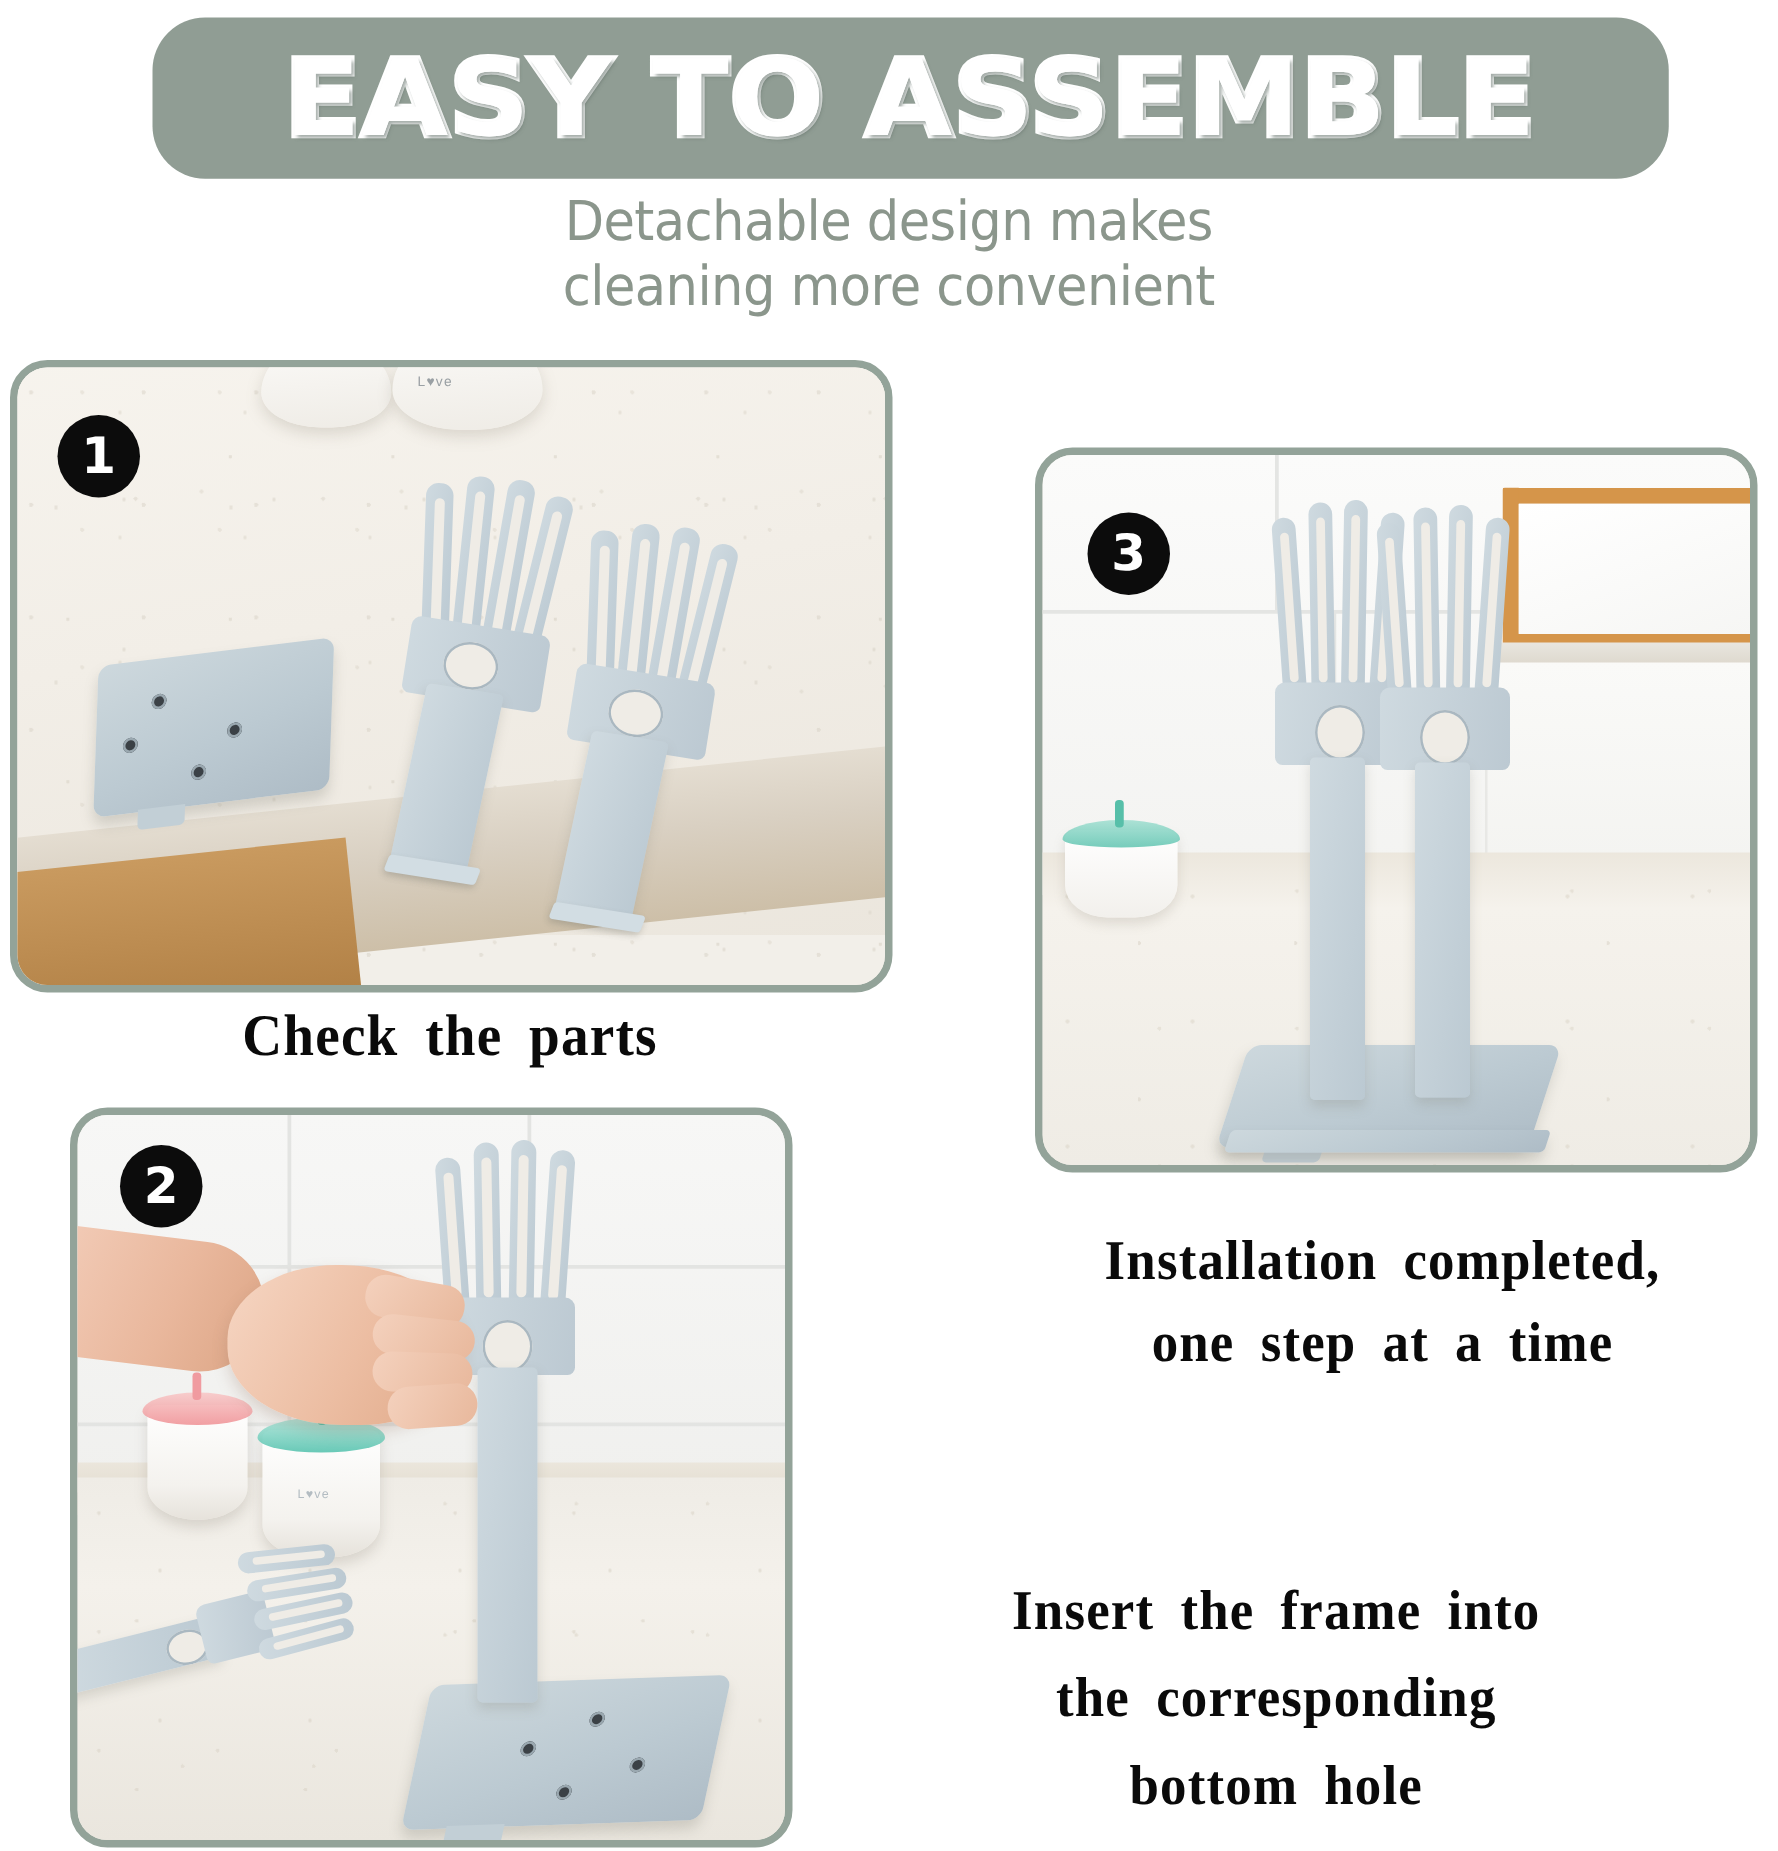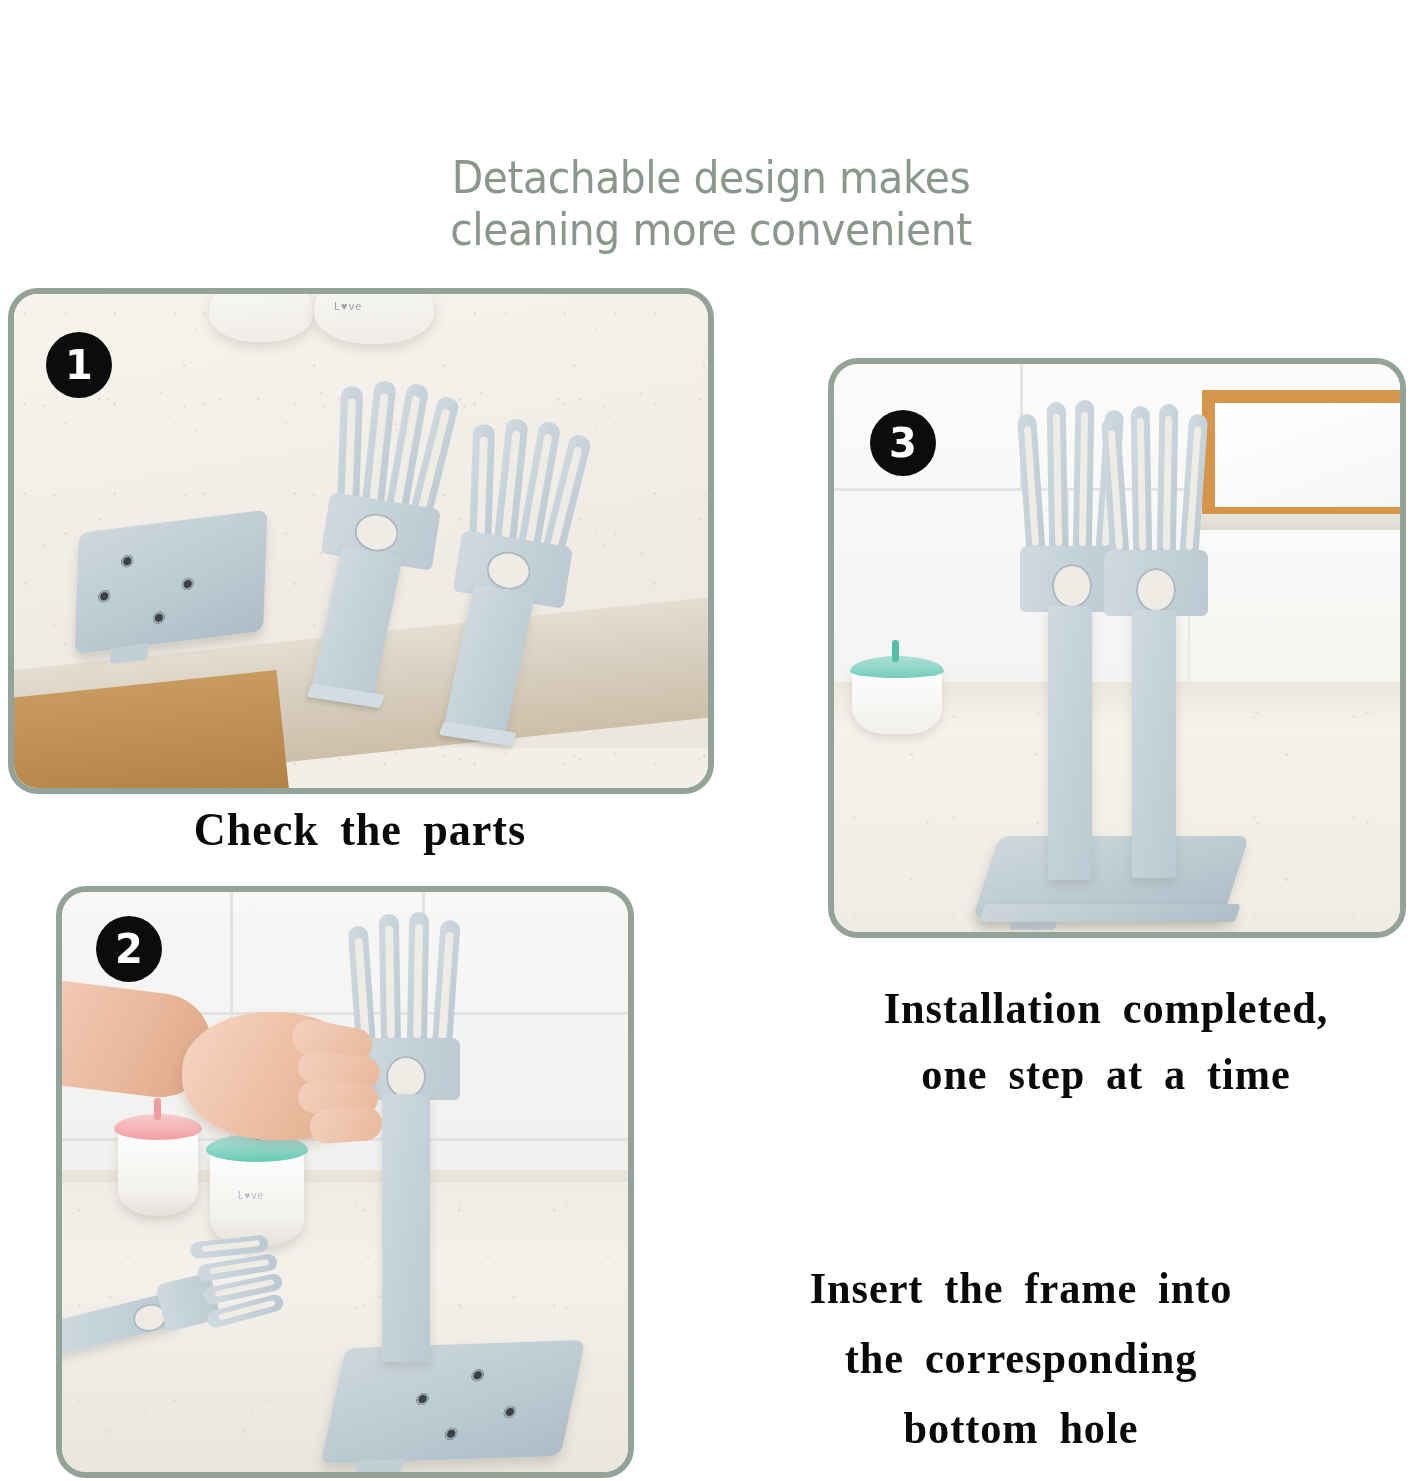--- a/index.html
+++ b/index.html
@@ -261,20 +261,23 @@
   .s3-potknob{
     position:absolute; left:58px; top:276px; width:7px; height:22px;
     background:#57bfa9; border-radius:3px;
   }
 </style>
 </head>
 <body>
 
 <div class="page">
 
+  <div class="banner">
+    <div class="banner-text">EASY TO ASSEMBLE</div>
+  </div>
 
   <div class="subtitle">
     <span>Detachable design makes</span>
     <span>cleaning more convenient</span>
   </div>
 
   <div class="panel p1">
     <div class="photo">
       <div class="s1-bg"></div>
       <div class="s1-counter"></div>

